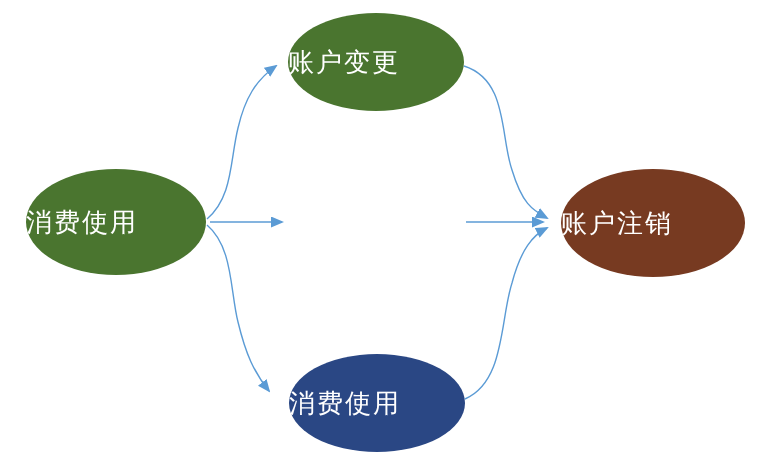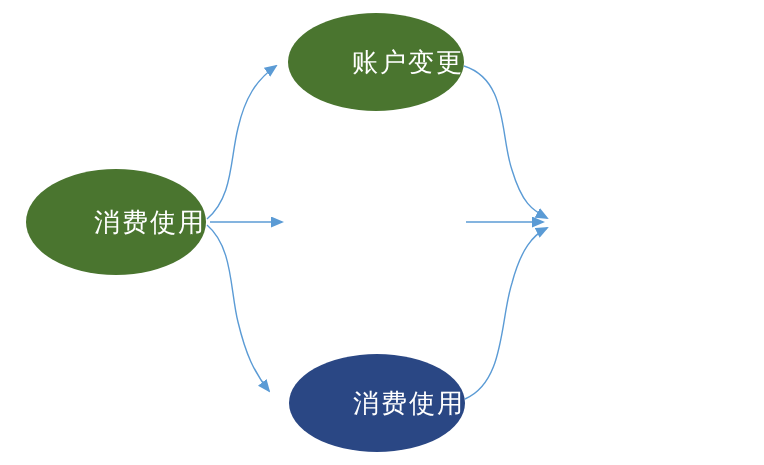--- a/index.html
+++ b/index.html
@@ -20,21 +20,21 @@
     left: 0;
     top: 0;
     width: 764px;
     height: 465px;
   }
   .node {
     position: absolute;
     border-radius: 50%;
     display: flex;
     align-items: center;
-    justify-content: flex-end;
+    justify-content: flex-start;
     font-size: 26px;
     letter-spacing: 2px;
     color: #ffffff;
     white-space: nowrap;
     user-select: none;
   }
   .node-opening      { left: 26px;  top: 169px; width: 180px; height: 106px; }
   .node-change       { left: 288px; top: 13px;  width: 176px; height: 98px;  }
   .node-transfer     { left: 289px; top: 171px; width: 176px; height: 104px; }
   .node-consumption  { left: 289px; top: 354px; width: 176px; height: 98px;  }
@@ -67,14 +67,17 @@
 
   <div class="node node-change" style="background: rgb(74, 117, 47); color: rgb(255, 255, 255);">
     <span>账户变更</span>
   </div>
 
 
   <div class="node node-consumption" style="background: rgb(42, 71, 132); color: rgb(255, 255, 255);">
     <span>消费使用</span>
   </div>
 
+  <div class="node node-cancellation" style="background: rgb(119, 58, 33); color: rgb(255, 255, 255);">
+    <span>账户注销</span>
+  </div>
 
 </div>
 
 </body></html>

